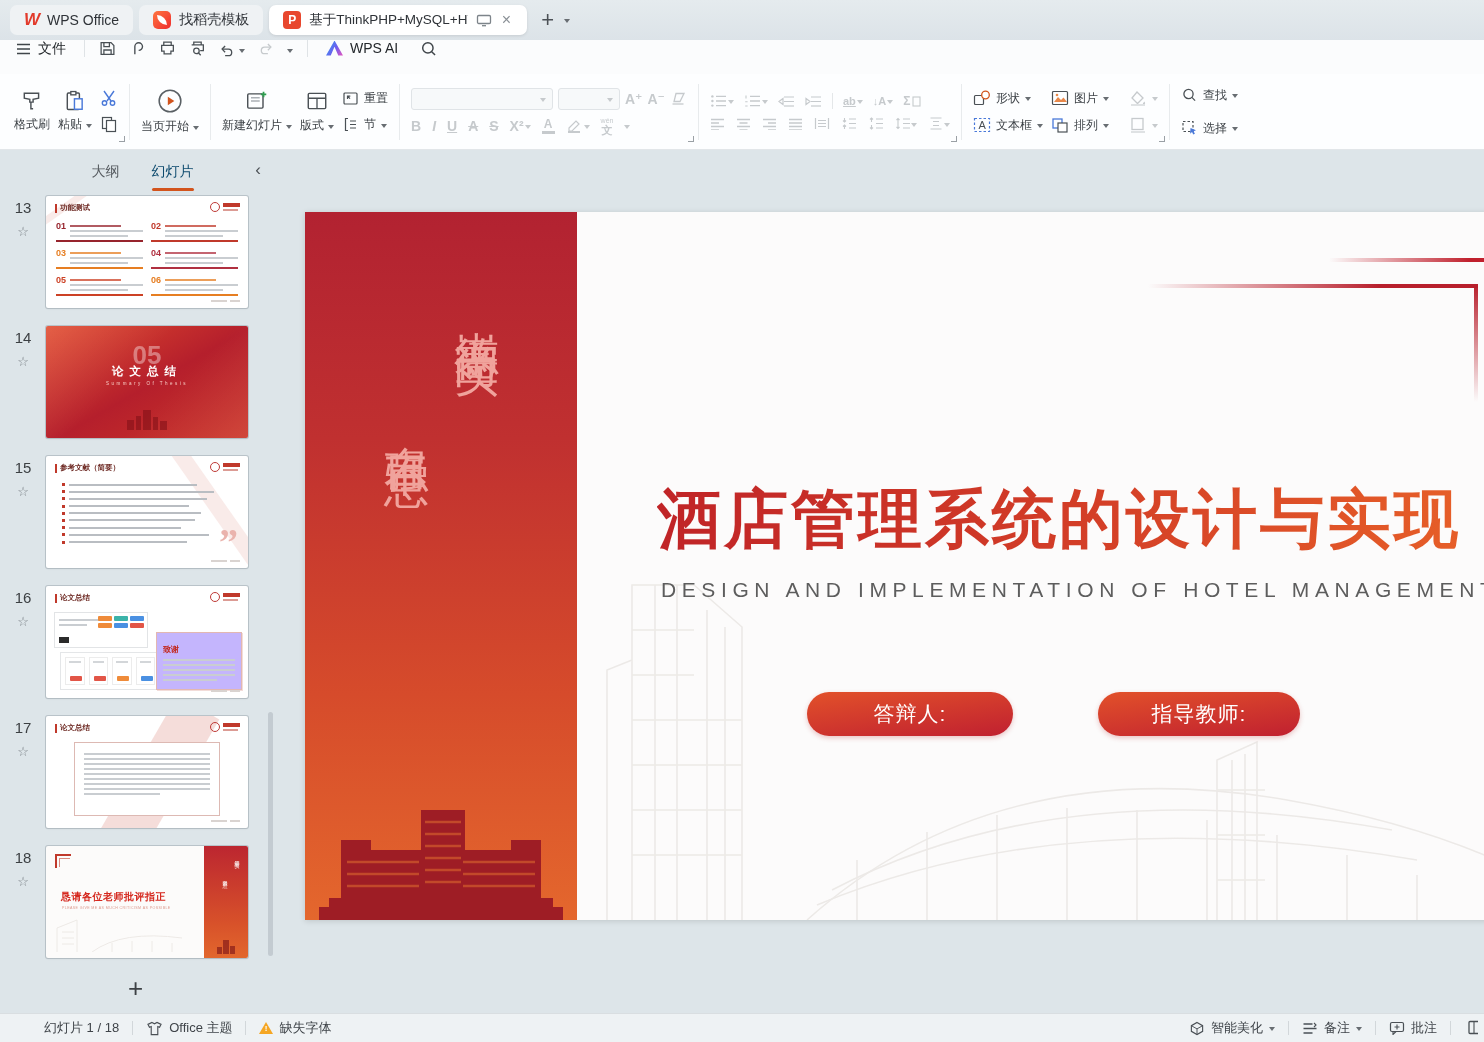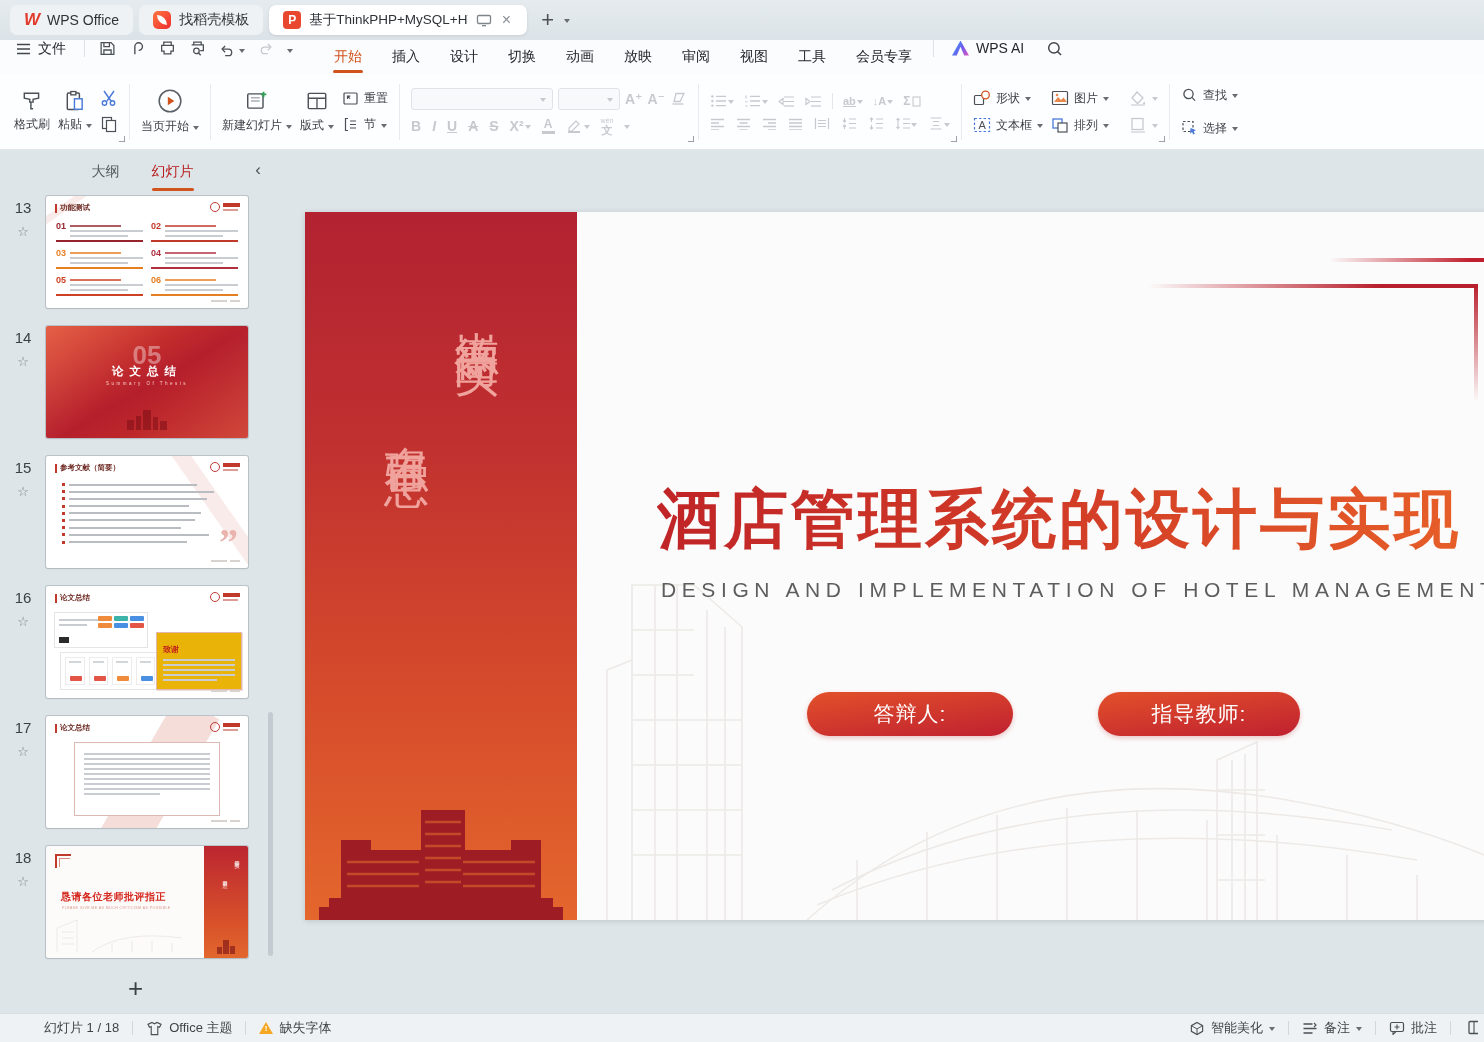--- a/index.html
+++ b/index.html
@@ -58,21 +58,21 @@
   .combo{height:22px;border:1px solid #e0e4e7;background:#f7f9fa;border-radius:3px;
          display:flex;align-items:center;justify-content:flex-end;padding:0 6px}
   .ficon{font-size:14px;color:#c6cacd;font-weight:700;display:flex;align-items:center;gap:1px}
   .ricon{display:flex;align-items:center;justify-content:center}
 
   
   .sidebar{position:absolute;top:150px;left:0;width:285px;bottom:29px}
   .side-head{height:44px;display:flex;align-items:center;justify-content:center;gap:28px;
              font-size:14px;color:#565b60;position:relative}
   .side-tab{position:relative;padding:4px 2px}
-  .side-tab.active{color:#b91c1c}
+  .side-tab.active{color:#0c4a6e}
   .side-tab.active::after{content:"";position:absolute;left:50%;transform:translateX(-50%);bottom:-6px;
                           width:42px;height:3px;border-radius:2px;background:#d2541d}
   .collapse{position:absolute;right:24px;top:10px;font-size:17px;color:#4c5156}
   .thumbs{position:absolute;top:46px;left:0;right:0;display:flex;flex-direction:column;gap:18px}
   .titem{display:flex}
   .tnum{width:46px;display:flex;flex-direction:column;align-items:center;gap:9px;padding-top:3px;
         font-size:15px;color:#3c4043}
   .star{font-size:13px;color:#7d848a;line-height:1}
   .tcard{width:202px;height:112px;background:#fff;border-radius:2px;position:relative;overflow:hidden;
          box-shadow:0 0 0 1px rgba(150,162,170,.5),0 1px 2px rgba(0,0,0,.08)}
@@ -118,21 +118,21 @@
   .win16a{position:absolute;left:8px;top:26px;width:94px;height:36px;background:#fff;border:1px solid #e2e4e6}
   .win16a .bars{position:absolute;left:4px;top:3px;width:40px}
   .win16a .blk{position:absolute;left:4px;bottom:4px;width:10px;height:6px;background:#2b2b2b}
   .chips16{position:absolute;right:3px;top:3px;display:grid;grid-template-columns:14px 14px 14px;gap:2px}
   .chips16 i{display:block;height:5px;border-radius:1px}
   .win16b{position:absolute;left:14px;top:66px;width:100px;height:38px;background:#fff;border:1px solid #e4e6e8;
           display:flex;gap:4px;padding:4px}
   .mini16{flex:1;border:1px solid #ececec;position:relative}
   .mini16 i{position:absolute;left:3px;top:3px;right:3px;height:2px;background:#d3d6d9}
   .mini16 u{position:absolute;left:4px;bottom:3px;width:12px;height:5px;border-radius:1px}
-  .box16{position:absolute;right:6px;top:46px;width:86px;height:58px;background:#eab308;
+  .box16{position:absolute;right:6px;top:46px;width:86px;height:58px;background:#c4b5fd;
          border:1px solid #e3b7b1;box-shadow:1px 1px 0 #f2dcd9;padding:5px 6px}
   .box16 b{font-size:8px;color:#c2261b}
   
   .band17{position:absolute;left:86px;top:-20px;width:48px;height:170px;background:rgba(214,120,106,.25);
           transform:rotate(30deg)}
   .box17{position:absolute;left:28px;top:26px;width:146px;height:74px;background:#fff;
          border:1px solid #ddb9b3;padding:7px 9px}
   
   .t18corner{position:absolute;left:9px;top:8px;width:16px;height:14px;
              border-left:2px solid #c0392b;border-top:2px solid #c0392b}
@@ -248,32 +248,20 @@
             <path d="M3 6.5h6.5a3.5 3.5 0 0 1 0 7H6" fill="none" stroke="#4a5055" stroke-width="1.4"></path>
             <path d="M6 3.2 2.8 6.5 6 9.8" fill="none" stroke="#4a5055" stroke-width="1.4"></path>
           </svg>
         <span class="chv"></span>
       </span>
       <span><svg width="16" height="15" viewBox="0 0 16 16">
             <path d="M13 6.5H6.5a3.5 3.5 0 0 0 0 7H10" fill="none" stroke="#c6cacd" stroke-width="1.4"></path>
             <path d="M10 3.2 13.2 6.5 10 9.8" fill="none" stroke="#c6cacd" stroke-width="1.4"></path>
           </svg></span>
       <span class="chv"></span>
-    </div>
-    <div class="mtabs">
-      <span class="mtab active">开始</span>
-      <span class="mtab">插入</span>
-      <span class="mtab">设计</span>
-      <span class="mtab">切换</span>
-      <span class="mtab">动画</span>
-      <span class="mtab">放映</span>
-      <span class="mtab">审阅</span>
-      <span class="mtab">视图</span>
-      <span class="mtab">工具</span>
-      <span class="mtab">会员专享</span>
     </div>
     <span class="msep"></span>
     <div class="aigrp">
       <span class="ailogo"></span>
       <span>WPS AI</span>
     </div>
     <span style="margin-left:22px;display:flex">
       <svg width="18" height="18" viewBox="0 0 16 16">
           <circle cx="7" cy="7" r="4.6" fill="none" stroke="#3f454a" stroke-width="1.3"></circle>
           <path d="M10.4 10.4l3 3" stroke="#3f454a" stroke-width="1.3"></path>

